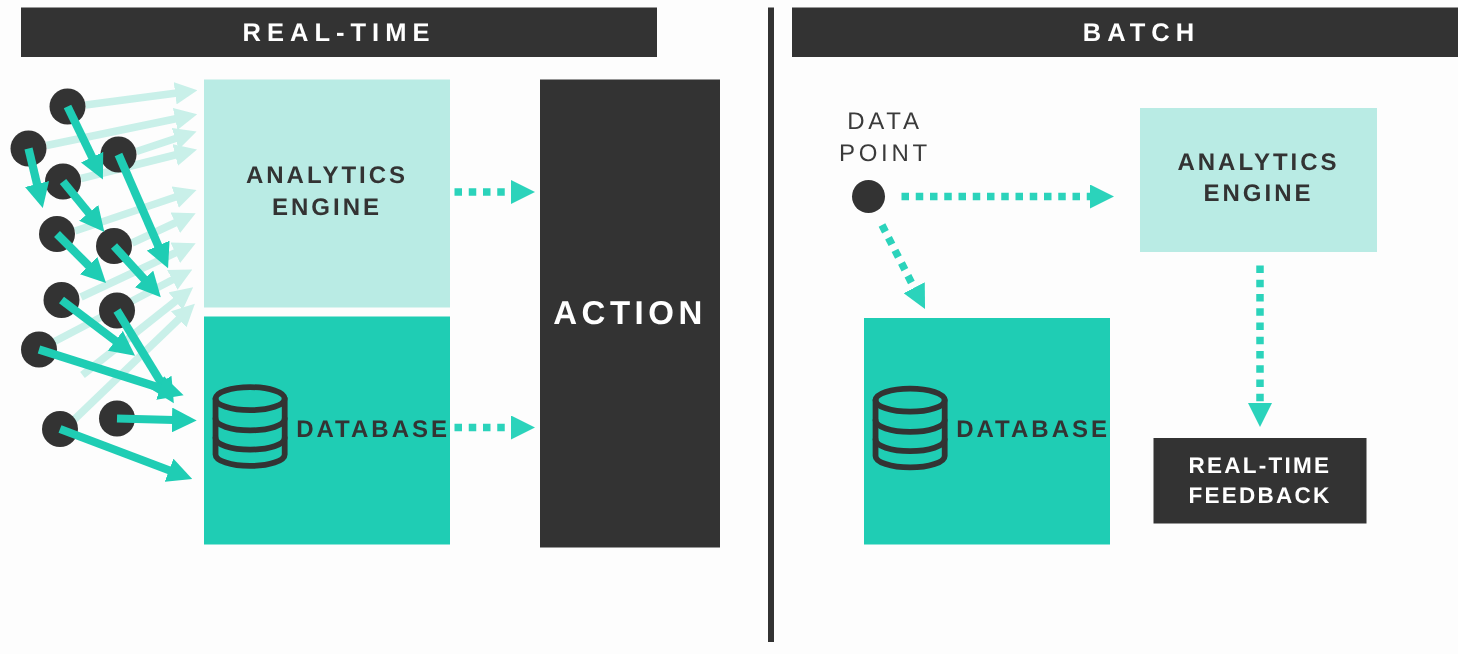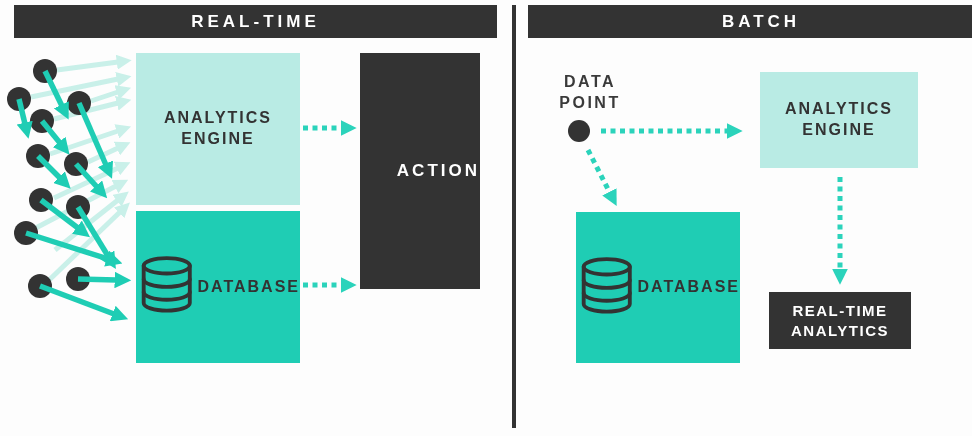--- a/index.html
+++ b/index.html
@@ -6,48 +6,48 @@
     --dark:#333333; --teal:#1FCDB4; --teal-bright:#2BD3BB;
     --teal-light:#B9EBE4; --teal-pale:#C9F0E9; --label:#3A3A3A; --white:#FFFFFF;
   }
   html,body{margin:0;padding:0;}
   body{font-family:"Liberation Sans", sans-serif; background:#ffffff;}
   .canvas{position:relative; width:972px; height:436px; background:#fdfdfd; overflow:hidden;}
 
   .hdr{position:absolute; top:5px; height:33px; background:var(--dark); color:var(--white);
        display:flex; align-items:center; justify-content:center;
        font-size:17px; font-weight:bold; letter-spacing:4px;}
-  .hdr-rt{left:14px; width:483px;}
+  .hdr-rt{left:14px; width:424px;}
   .hdr-ba{left:528px; width:466px;}
 
   .divider{position:absolute; left:512px; top:5px; width:4px; height:423px; background:var(--dark);}
 
   .box{position:absolute; display:flex; align-items:center; justify-content:center;
        text-align:center; font-weight:bold; color:var(--dark);}
   .box .lbl{line-height:1.3;}
 
   .box-analytics{background:var(--teal-light); font-size:16px; letter-spacing:2px;}
   .rt-analytics{left:136px; top:53px; width:164px; height:152px;}
   .ba-analytics{left:760px; top:72px; width:158px; height:96px;}
   .box-analytics .lbl{width:130px;}
 
   .box-database{background:var(--teal); font-size:16px; letter-spacing:2px;}
   .rt-database{left:136px; top:211px; width:164px; height:152px;}
   .ba-database{left:576px; top:212px; width:164px; height:151px;}
   .db-icon{width:88px; height:80px; margin:6px 0 10px 0;}
   .db-icon path, .db-icon ellipse{fill:none; stroke:var(--dark); stroke-width:6; stroke-linecap:round;}
 
-  .box-action{left:360px; top:53px; width:120px; height:236px; background:var(--dark);
-              color:var(--white); font-size:17px; letter-spacing:3px;justify-content:flex-end;}
+  .box-action{left:360px; top:53px; width:120px; height:312px; background:var(--dark);
+              color:var(--white); font-size:22px; letter-spacing:3px;}
 
   .box-feedback{left:769px; top:292px; width:142px; height:57px; background:var(--dark);
                 color:var(--white); font-size:15px; letter-spacing:1.5px;}
   .box-feedback .lbl{width:110px;}
 
-  .float-label{position:absolute; text-align:center; font-weight:bold; color:var(--label);
+  .float-label{position:absolute; text-align:center; font-weight:normal; color:var(--label);
                line-height:1.3; letter-spacing:2.5px;}
   .lbl-datapoints{left:3px; top:312px; width:104px; font-size:17px;}
   .lbl-datapoint{left:550px; top:72px; width:80px; font-size:16px;}
 
   .single-dot{position:absolute; left:568px; top:120px; width:22px; height:22px;
               border-radius:50%; background:var(--dark);}
 
   svg.overlay{position:absolute; left:0; top:0; width:972px; height:436px; pointer-events:none;}
   svg.scatter{position:absolute; left:0; top:40px; width:135px; height:340px; pointer-events:none; overflow:visible;}
 
@@ -130,21 +130,21 @@
     <svg class="db-icon" viewBox="0 0 96 90">
       <ellipse cx="48" cy="15" rx="36" ry="12"></ellipse>
       <path d="M12,15 V73 A36,12 0 0 0 84,73 V15"></path>
       <path d="M12,36 A36,12 0 0 0 84,36"></path>
       <path d="M12,56 A36,12 0 0 0 84,56"></path>
     </svg>
     <div class="lbl">DATABASE</div>
   </div>
 
   <div class="box box-feedback">
-    <div class="lbl">REAL-TIME ANALYTICS</div>
+    <div class="lbl">REAL-TIME FEEDBACK</div>
   </div>
 
   <svg class="overlay" viewBox="0 0 972 436">
     <defs>
       <marker id="head-teal" viewBox="0 0 6 6" refX="0.5" refY="3" markerWidth="3.2" markerHeight="3.2" orient="auto">
         <path d="M0,0 L6,3 L0,6 Z" fill="#2BD3BB"></path>
       </marker>
       <marker id="head-solid" viewBox="0 0 6 6" refX="0.5" refY="3" markerWidth="3" markerHeight="3" orient="auto">
         <path d="M0,0 L6,3 L0,6 Z" fill="#1FCDB4"></path>
       </marker>

